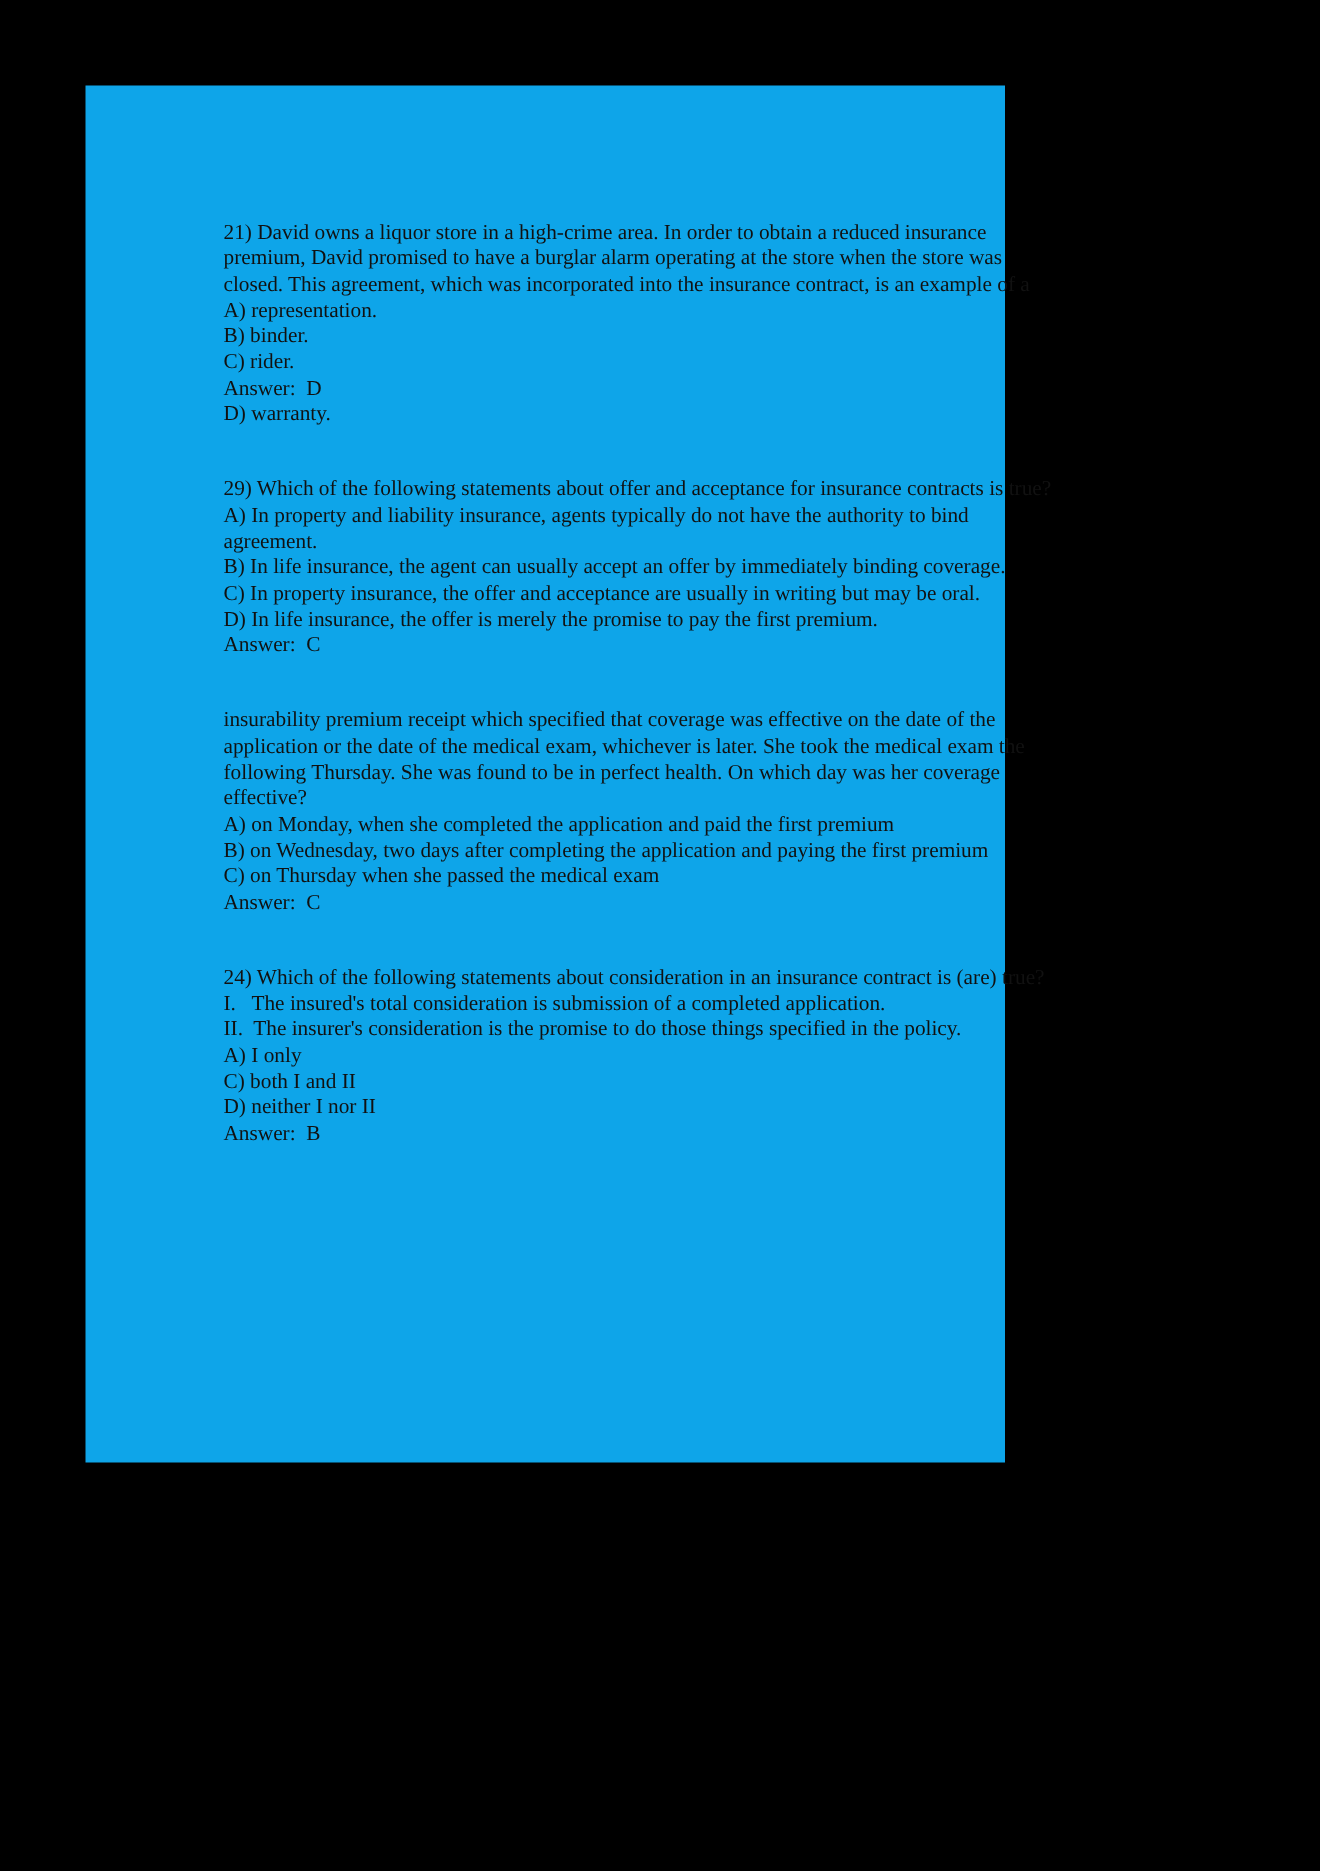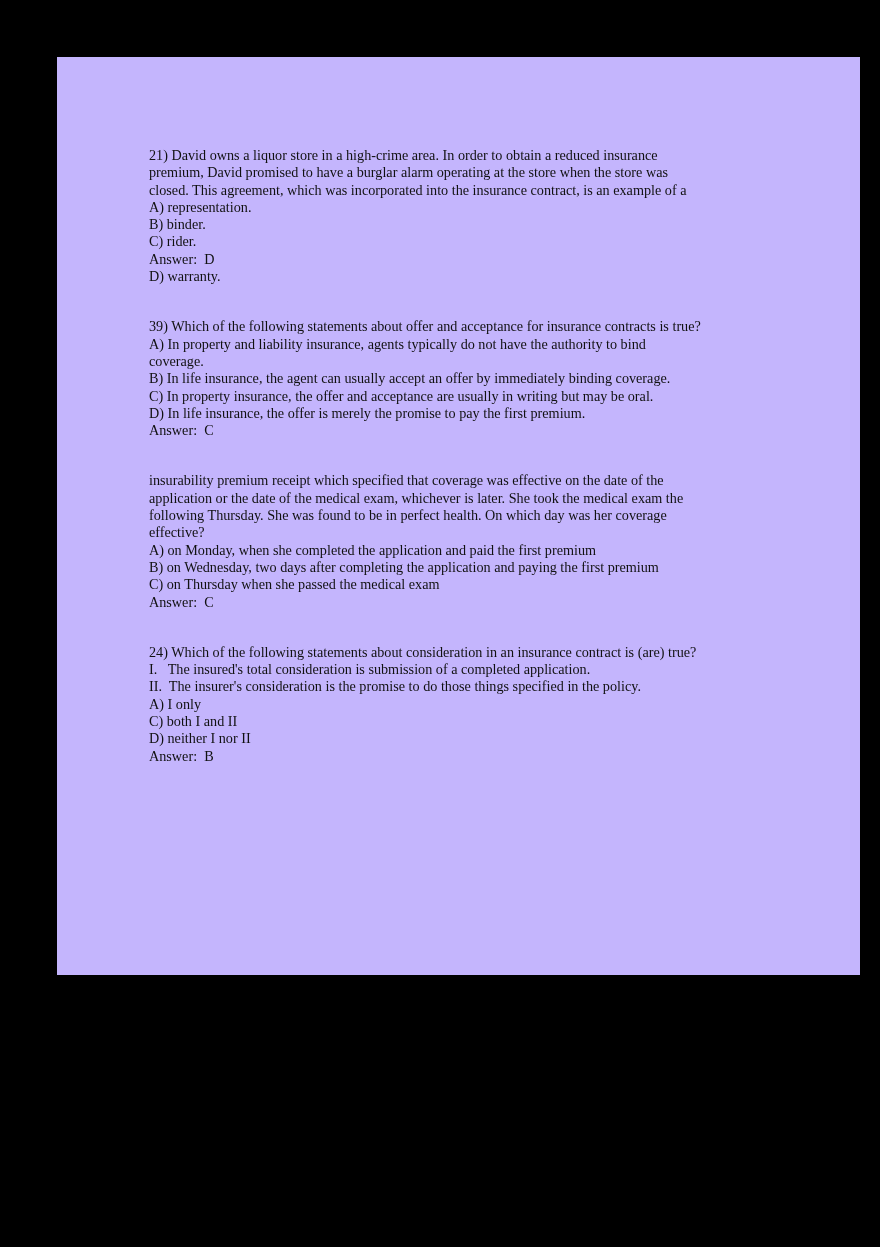--- a/index.html
+++ b/index.html
@@ -10,23 +10,23 @@
     width: 880px;
     height: 1247px;
     background: #000000;
     position: relative;
     overflow: hidden;
   }
   .paper {
     position: absolute;
     left: 57px;
     top: 57px;
-    width: 803px;
+    width: 613px;
     height: 918px;
-    background: #c4b5fd;
+    background: #0ea5e9;
   }
   .content {
     position: absolute;
     left: 92px;
     top: 90px;
     width: 640px;
     color: #111111;
     font-family: "Liberation Serif", "DejaVu Serif", serif;
     font-size: 14.2px;
     line-height: 17.3px;
@@ -49,23 +49,23 @@
       <div class="text-line">premium, David promised to have a burglar alarm operating at the store when the store was</div>
       <div class="text-line">closed. This agreement, which was incorporated into the insurance contract, is an example of a</div>
       <div class="text-line">A) representation.</div>
       <div class="text-line">B) binder.</div>
       <div class="text-line">C) rider.</div>
       <div class="text-line">Answer:  D</div>
       <div class="text-line">D) warranty.</div>
     </div>
 
     <div class="question-block">
-      <div class="text-line">39) Which of the following statements about offer and acceptance for insurance contracts is true?</div>
+      <div class="text-line">29) Which of the following statements about offer and acceptance for insurance contracts is true?</div>
       <div class="text-line">A) In property and liability insurance, agents typically do not have the authority to bind</div>
-      <div class="text-line">coverage.</div>
+      <div class="text-line">agreement.</div>
       <div class="text-line">B) In life insurance, the agent can usually accept an offer by immediately binding coverage.</div>
       <div class="text-line">C) In property insurance, the offer and acceptance are usually in writing but may be oral.</div>
       <div class="text-line">D) In life insurance, the offer is merely the promise to pay the first premium.</div>
       <div class="text-line">Answer:  C</div>
     </div>
 
     <div class="question-block">
       <div class="text-line">insurability premium receipt which specified that coverage was effective on the date of the</div>
       <div class="text-line">application or the date of the medical exam, whichever is later. She took the medical exam the</div>
       <div class="text-line">following Thursday. She was found to be in perfect health. On which day was her coverage</div>

